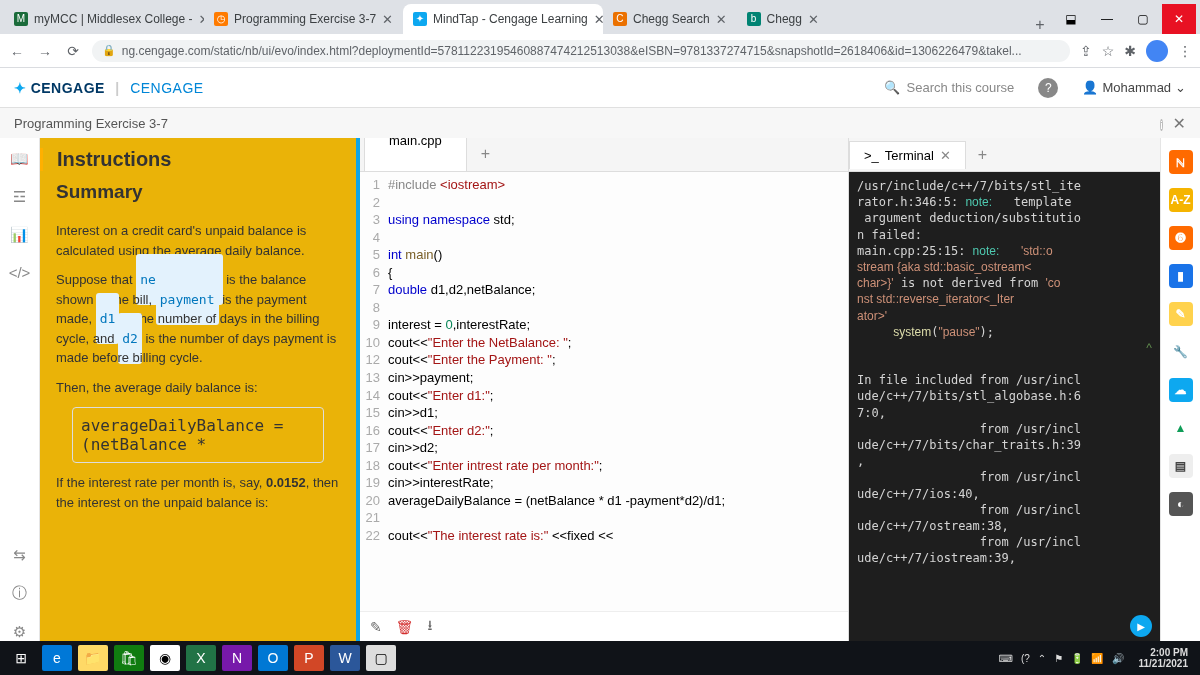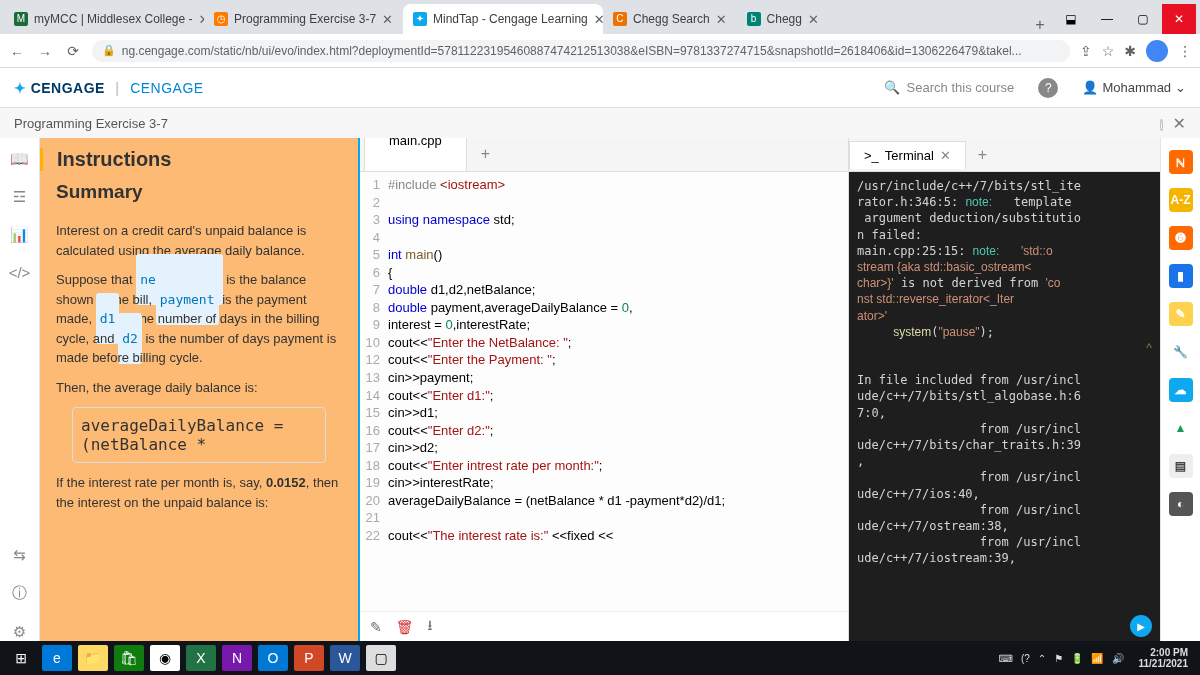--- a/index.html
+++ b/index.html
@@ -38,21 +38,21 @@
 
 .sub-hdr { height: 30px; background: #f7f7f7; display: flex; align-items: center; padding: 0 14px; font-size: 13px; color: #555; }
 .sub-hdr .close-x { margin-left: auto; font-size: 16px; color: #777; }
 .sub-hdr .info { width: 16px; height: 16px; border-radius: 50%; background: #bbb; color: #fff; font-size: 11px; text-align: center; line-height: 16px; margin-right: 10px; }
 
 
 .main { flex: 1; display: flex; overflow: hidden; }
 .leftbar { width: 40px; background: #fff; border-right: 1px solid #e5e5e5; display: flex; flex-direction: column; align-items: center; padding-top: 12px; gap: 20px; color: #888; font-size: 15px; }
 .leftbar .item { cursor: pointer; }
 
-.instructions { width: 320px; background: #fdba74; border-right: 2px solid #0ea5e9; padding: 10px 16px; overflow: hidden; font-size: 13px; color: #333; }
+.instructions { width: 320px; background: #eab308; border-right: 4px solid #0ea5e9; padding: 10px 16px; overflow: hidden; font-size: 13px; color: #333; }
 .instructions h2 { font-size: 20px; font-weight: 700; margin-bottom: 6px; border-left: 3px solid #ffb000; padding-left: 8px; margin-left: -16px; padding-left: 14px; }
 .instructions h3 { font-size: 19px; font-weight: 700; margin: 10px 0 18px; }
 .instructions p { margin: 10px 0; line-height: 1.5; }
 .instructions .code { font-family: monospace; background: #e3f2fd; color: #0277bd; padding: 18px 4px; border-radius: 3px; }
 .instructions .box { border: 1px solid #ddd; padding: 8px; font-family: monospace; font-size: 16px; margin: 8px 16px; border-radius: 4px; }
 
 .editor-area { flex: 1; display: flex; flex-direction: column; background: #fdfdfd; }
 .editor-tabs { height: 34px; display: flex; align-items: flex-end; border-bottom: 1px solid #ddd; background: #f5f5f5; }
 .etab { padding: 23px 24px; font-size: 13px; background: #fff; border: 1px solid #ddd; border-bottom: none; border-radius: 4px 4px 0 0; margin-left: 4px; }
 .etab-plus { padding: 8px 14px; font-size: 16px; color: #888; }
@@ -229,21 +229,20 @@
         <div class="cline">
           <span class="ln">6</span>
           <span class="ct">{</span>
         </div>
         <div class="cline">
           <span class="ln">7</span>
           <span class="ct"><span class="kw">double</span> d1,d2,netBalance;</span>
         </div>
         <div class="cline">
           <span class="ln">8</span>
-          <span class="ct"><span class="kw">double</span> payment,averageDailyBalance = <span class="num">0</span>,</span>
         </div>
         <div class="cline">
           <span class="ln">9</span>
           <span class="ct">interest = <span class="num">0</span>,interestRate;</span>
         </div>
         <div class="cline">
           <span class="ln">10</span>
           <span class="ct">cout&lt;&lt;<span class="str">"Enter the NetBalance: "</span>;</span>
         </div>
         <div class="cline">

